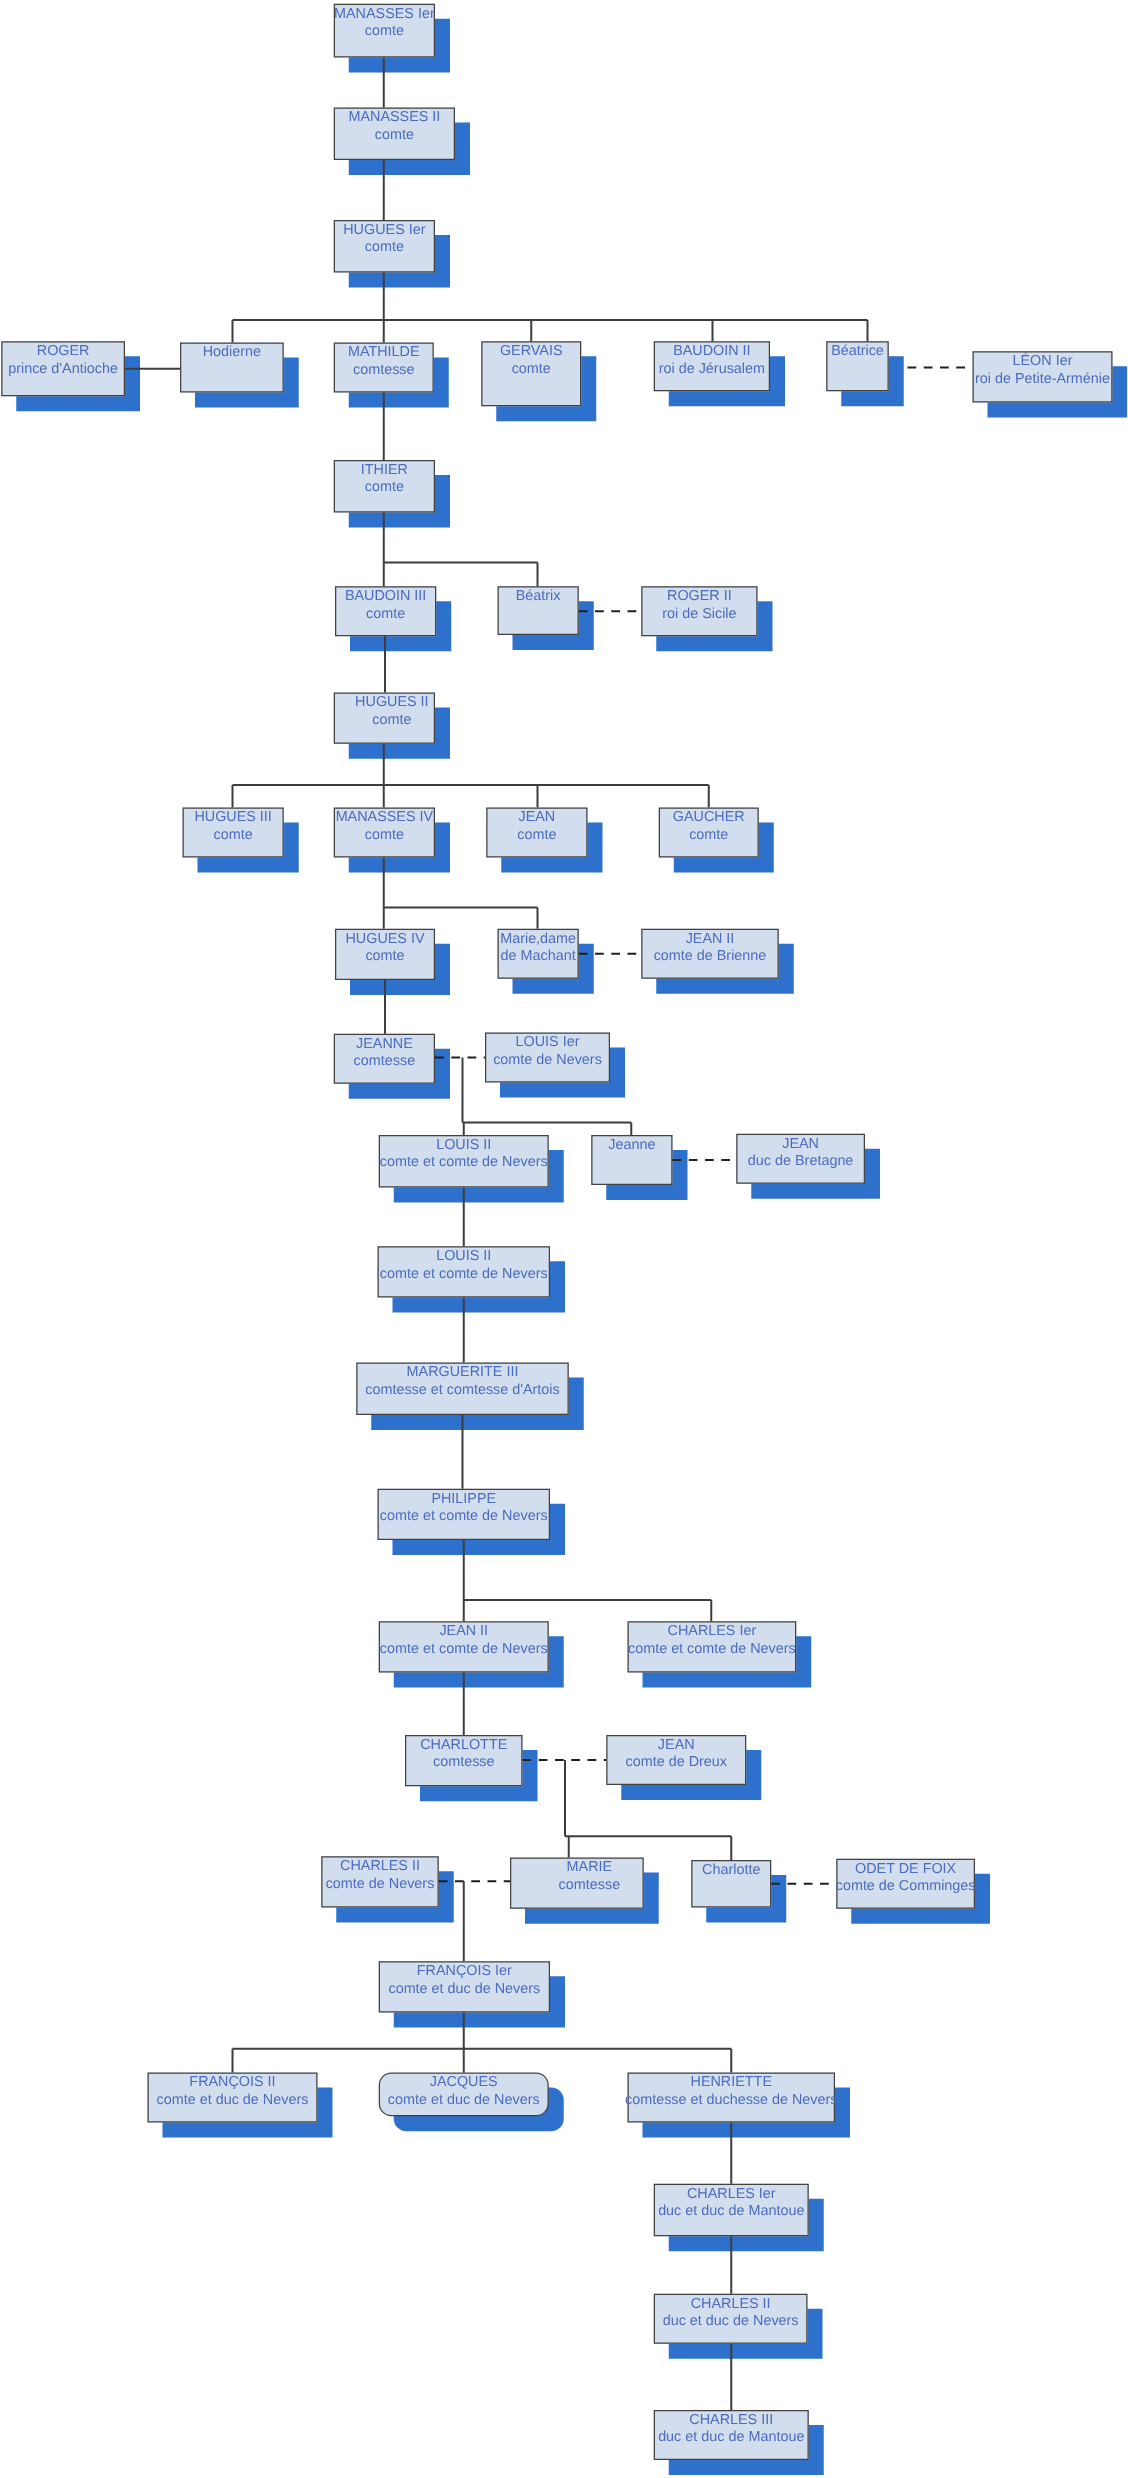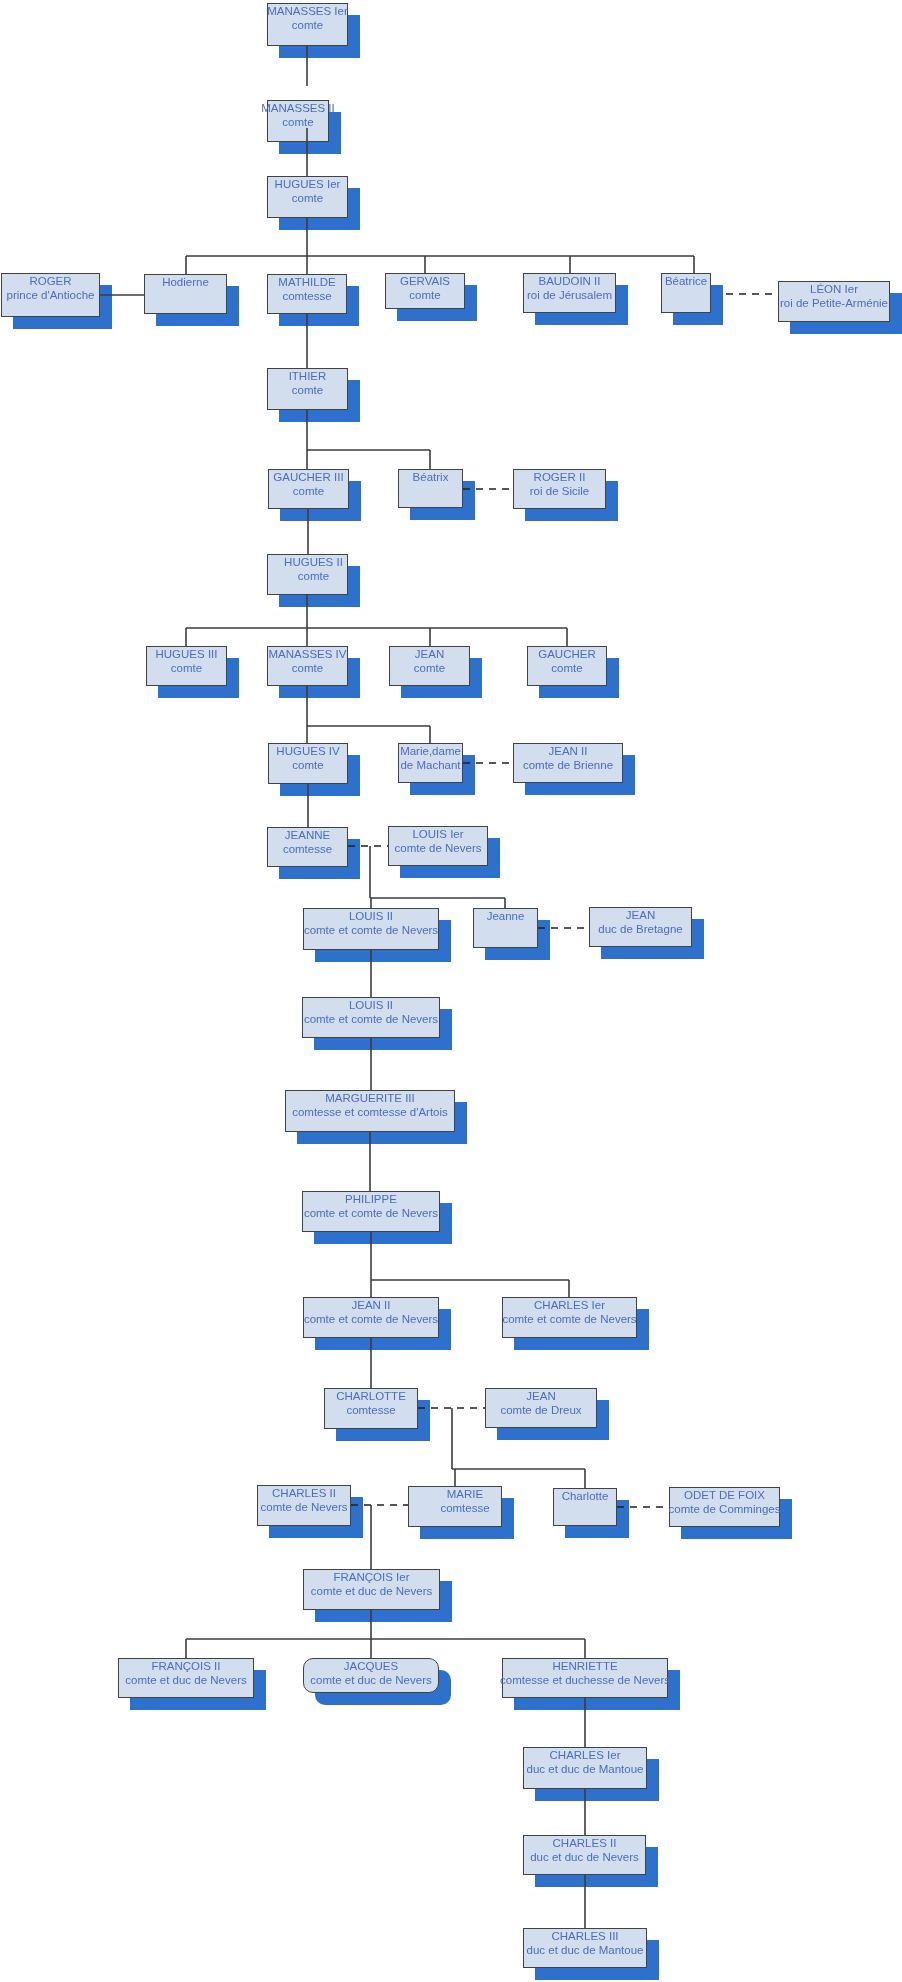--- a/index.html
+++ b/index.html
@@ -117,60 +117,60 @@
       <line x1="371" y1="1639" x2="371" y2="1658" class="edge-solid"></line>
       <line x1="585" y1="1639" x2="585" y2="1658" class="edge-solid"></line>
       <line x1="585" y1="1698" x2="585" y2="1747" class="edge-solid"></line>
       <line x1="585" y1="1789" x2="585" y2="1835" class="edge-solid"></line>
       <line x1="585" y1="1875" x2="585" y2="1928" class="edge-solid"></line>
     </svg>
 <div class="node" style="left: 267px; top: 3px; width: 81px; height: 43px;">
       <span class="name">MANASSES Ier</span>
       <span class="title">comte</span>
     </div>
-    <div class="node" style="left: 267px; top: 100px; width: 62px; height: 42px;">
+    <div class="node" style="left: 267px; top: 86px; width: 97px; height: 42px;">
       <span class="name">MANASSES II</span>
       <span class="title">comte</span>
     </div>
     <div class="node" style="left: 267px; top: 176px; width: 81px; height: 42px;">
       <span class="name">HUGUES Ier</span>
       <span class="title">comte</span>
     </div>
     <div class="node" style="left: 1px; top: 273px; width: 99px; height: 44px;">
       <span class="name">ROGER</span>
       <span class="title">prince d'Antioche</span>
     </div>
     <div class="node" style="left: 144px; top: 274px; width: 83px; height: 40px;">
       <span class="name">Hodierne</span>
     </div>
     <div class="node" style="left: 267px; top: 274px; width: 80px; height: 40px;">
       <span class="name">MATHILDE</span>
       <span class="title">comtesse</span>
     </div>
-    <div class="node" style="left: 385px; top: 273px; width: 80px; height: 36px;">
+    <div class="node" style="left: 385px; top: 273px; width: 80px; height: 52px;">
       <span class="name">GERVAIS</span>
       <span class="title">comte</span>
     </div>
     <div class="node" style="left: 523px; top: 273px; width: 93px; height: 40px;">
       <span class="name">BAUDOIN II</span>
       <span class="title">roi de Jérusalem</span>
     </div>
     <div class="node" style="left: 661px; top: 273px; width: 50px; height: 40px;">
       <span class="name">Béatrice</span>
     </div>
     <div class="node" style="left: 778px; top: 281px; width: 112px; height: 41px;">
       <span class="name">LÉON Ier</span>
       <span class="title">roi de Petite-Arménie</span>
     </div>
     <div class="node" style="left: 267px; top: 368px; width: 81px; height: 42px;">
       <span class="name">ITHIER</span>
       <span class="title">comte</span>
     </div>
     <div class="node" style="left: 268px; top: 469px; width: 81px; height: 40px;">
-      <span class="name">GAUCHER III</span>
+      <span class="name">BAUDOIN III</span>
       <span class="title">comte</span>
     </div>
     <div class="node" style="left: 398px; top: 469px; width: 65px; height: 39px;">
       <span class="name">Béatrix</span>
     </div>
     <div class="node" style="left: 513px; top: 469px; width: 93px; height: 40px;">
       <span class="name">ROGER II</span>
       <span class="title">roi de Sicile</span>
     </div>
     <div class="node" style="left: 267px; top: 554px; width: 81px; height: 41px; padding-left: 12px;">
@@ -249,21 +249,21 @@
       <span class="title">comtesse</span>
     </div>
     <div class="node" style="left: 485px; top: 1388px; width: 112px; height: 40px;">
       <span class="name">JEAN</span>
       <span class="title">comte de Dreux</span>
     </div>
     <div class="node" style="left: 257px; top: 1485px; width: 94px; height: 41px;">
       <span class="name">CHARLES II</span>
       <span class="title">comte de Nevers</span>
     </div>
-    <div class="node" style="left: 408px; top: 1486px; width: 94px; height: 41px; padding-left: 20px;">
+    <div class="node" style="left: 408px; top: 1486px; width: 107px; height: 41px; padding-left: 20px;">
       <span class="name">MARIE</span>
       <span class="title">comtesse</span>
     </div>
     <div class="node" style="left: 553px; top: 1488px; width: 64px; height: 38px;">
       <span class="name">Charlotte</span>
     </div>
     <div class="node" style="left: 669px; top: 1487px; width: 111px; height: 40px;">
       <span class="name">ODET DE FOIX</span>
       <span class="title">comte de Comminges</span>
     </div>

